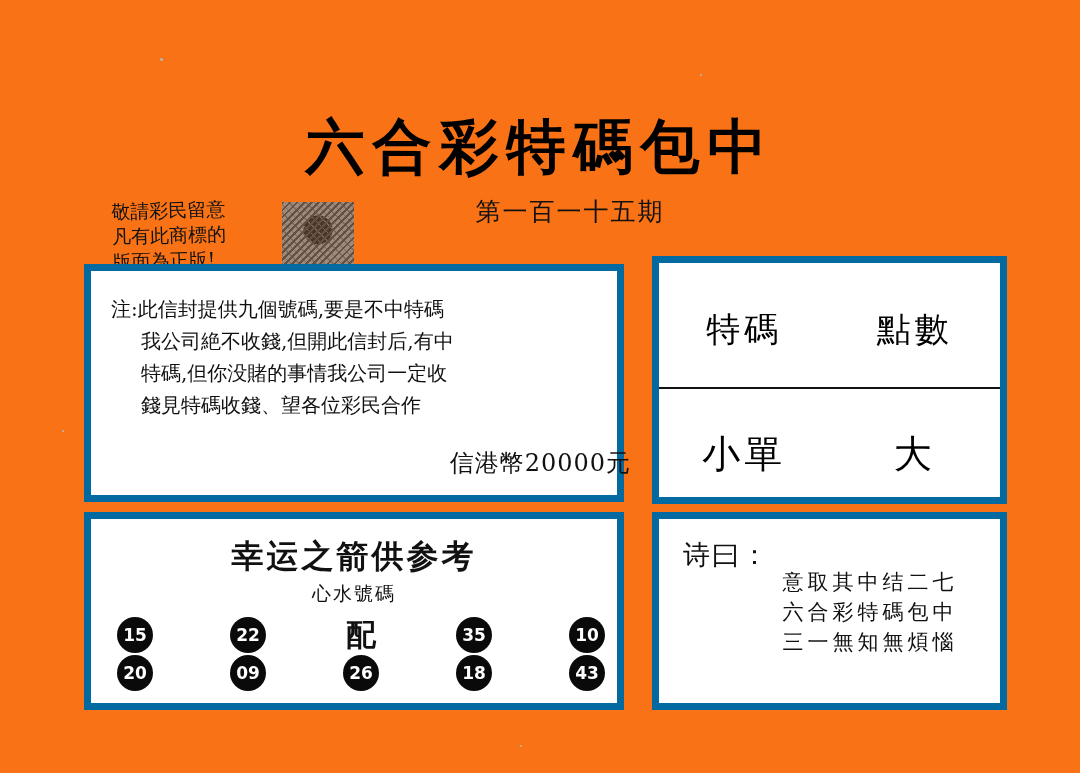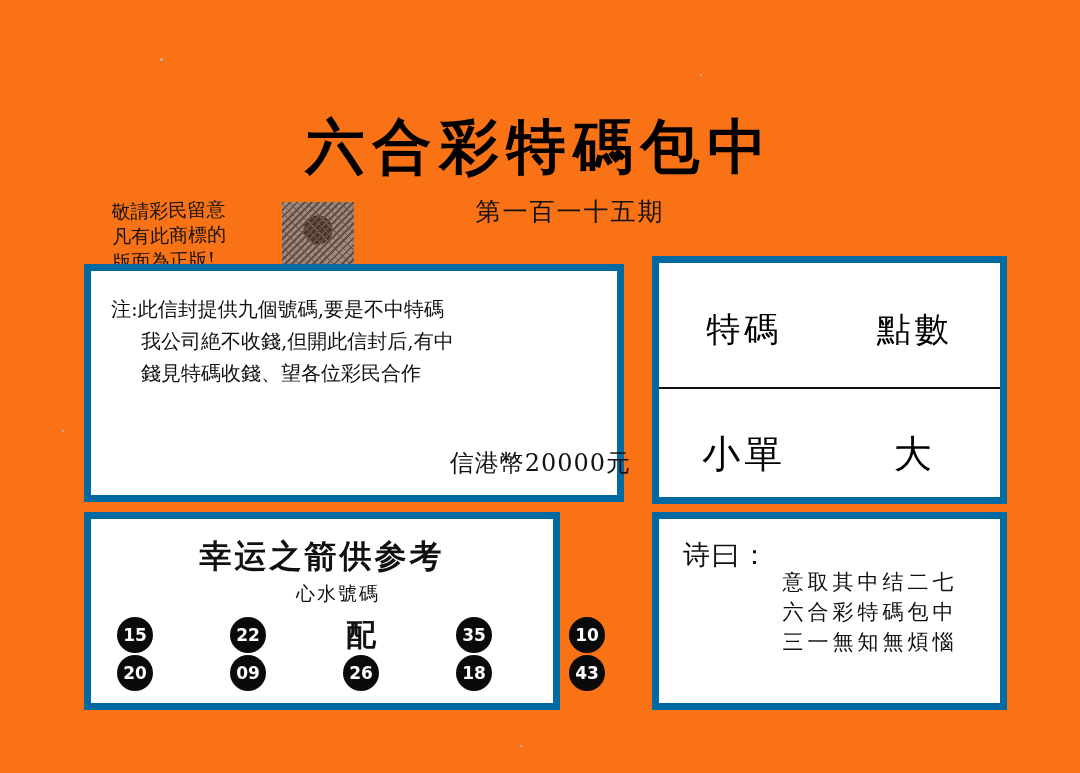--- a/index.html
+++ b/index.html
@@ -125,33 +125,33 @@
     text-align: center;
     font-family: "DejaVu Serif", serif;
     font-size: 34px;
     letter-spacing: 4px;
     color: #000;
     margin-top: 10px;
   }
   .code-cell.big { font-size: 38px; }
 
   
-  #lucky-box { left: 84px; top: 512px; width: 476px; height: 198px; }
+  #lucky-box { left: 84px; top: 512px; width: 540px; height: 198px; }
   .lucky-title {
     position: absolute;
     left: 0; top: 16px; width: 100%;
     text-align: center;
     font-family: "DejaVu Serif", serif;
     font-weight: bold;
     font-size: 32px;
     letter-spacing: 3px;
   }
   .lucky-sub {
     position: absolute;
-    left: 16px; top: 62px; width: 100%;
+    left: 0; top: 62px; width: 100%;
     text-align: center;
     font-family: "DejaVu Serif", serif;
     font-size: 19px;
     letter-spacing: 2px;
   }
   .ball-row {
     position: absolute;
     left: 26px;
     width: 488px;
     display: flex;
@@ -225,20 +225,21 @@
     <div>凡有此商標的</div>
     <div>版面為正版!</div>
   </div>
 
   <div class="stamp"></div>
 
   <div class="box" id="note-box">
     <div class="note-body">
       <span class="ln">注:此信封提供九個號碼,要是不中特碼</span>
       <span class="ln indent">我公司絶不收錢,但開此信封后,有中</span>
+      <span class="ln indent">特碼,但你没賭的事情我公司一定收</span>
       <span class="ln indent">錢見特碼收錢、望各位彩民合作</span>
     </div>
     <div class="note-amount">信港幣20000元</div>
   </div>
 
   <div class="box" id="code-box">
     <div class="code-row r1">
       <div class="code-cell">特碼</div>
       <div class="code-cell">點數</div>
     </div>

